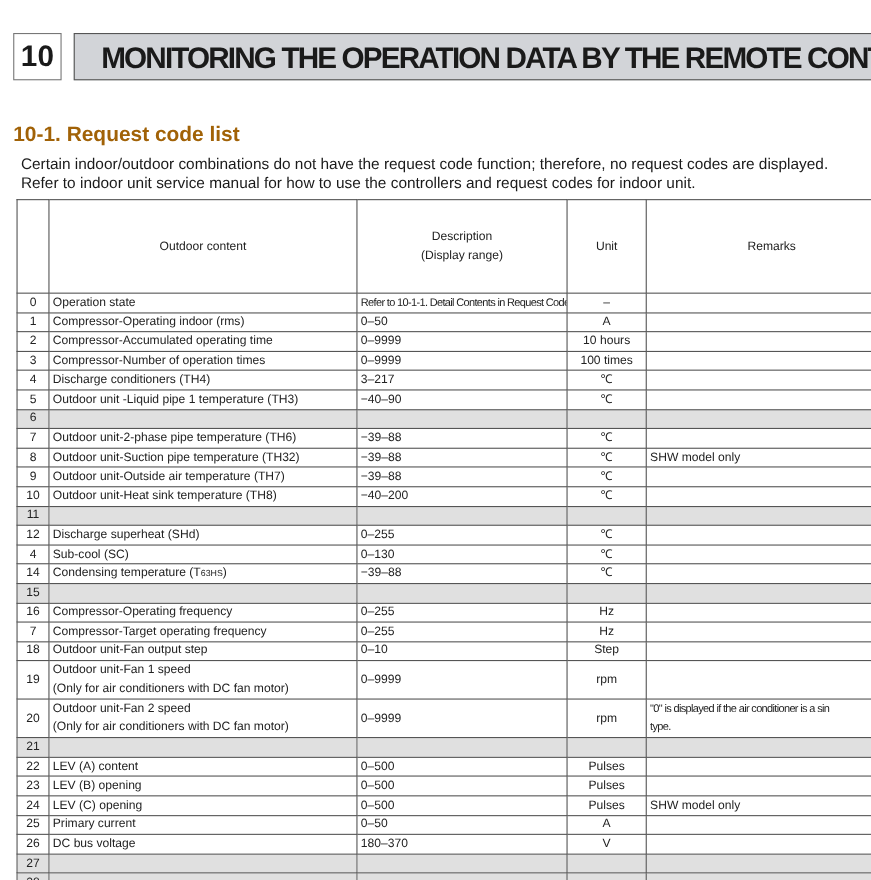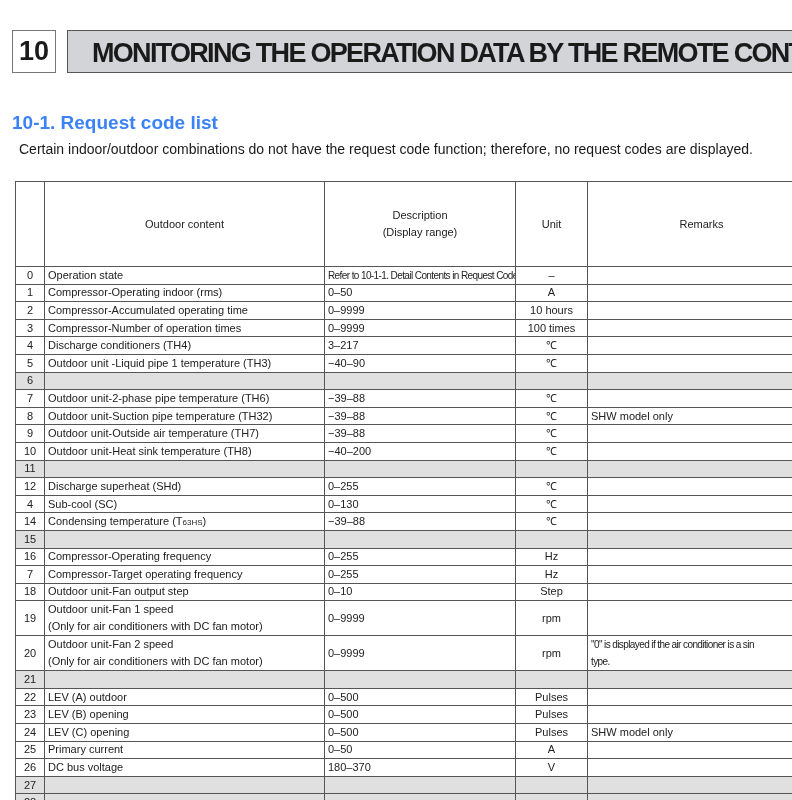--- a/index.html
+++ b/index.html
@@ -5,21 +5,21 @@
   html, body { margin:0; padding:0; background:#ffffff; }
   body { width:792px; height:800px; overflow:hidden; position:relative;
          font-family:"Liberation Sans", sans-serif; color:#222; }
   .chap-num { position:absolute; left:12px; top:30px; width:44px; height:43px;
               border:1px solid #777; background:#fff; box-sizing:border-box;
               font-weight:bold; font-size:27px; line-height:41px; text-align:center; color:#1a1a1a; }
   .chap-title { position:absolute; left:67px; top:30px; width:740px; height:43px;
                 border:1px solid #555; background:#d2d4d8; box-sizing:border-box;
                 font-weight:bold; font-size:27px; line-height:45px; padding-left:24px;
                 letter-spacing:-1.7px; white-space:nowrap; overflow:hidden; color:#1a1a1a; }
-  .sec-title { position:absolute; left:12px; top:112px; font-weight:bold; font-size:19px; color:#3b82f6; }
+  .sec-title { position:absolute; left:12px; top:112px; font-weight:bold; font-size:19px; color:#a16207; }
   .intro { position:absolute; left:19px; top:141px; font-size:14px; line-height:17px; color:#1a1a1a; white-space:nowrap; }
   table { position:absolute; left:15px; top:181px; border-collapse:collapse; table-layout:fixed; width:800px; font-size:11px; }
   td, th { border:1px solid #555; padding:0 3px; height:16.6px; line-height:13px; font-weight:normal; color:#222; overflow:hidden; white-space:nowrap; }
   th { height:84px; text-align:center; font-size:11px; line-height:17px; }
   td.code { text-align:center; }
   td.unit { text-align:center; }
   tr.gray td { background:#e0e0e0; }
   tr.tall td { height:32px; line-height:17px; }
   .rotated { display:inline-block; transform:rotate(-90deg); white-space:nowrap; font-size:11px; }
   .narrow { font-size:10px; letter-spacing:-0.6px; }
@@ -27,20 +27,21 @@
 </style>
 </head>
 <body>
 
 <div class="chap-num">10</div>
 <div class="chap-title">MONITORING THE OPERATION DATA BY THE REMOTE CONTROLLER</div>
 
 <div class="sec-title">10-1. Request code list</div>
 <div class="intro">
   <div>Certain indoor/outdoor combinations do not have the request code function; therefore, no request codes are displayed.</div>
+  <div>Refer to indoor unit service manual for how to use the controllers and request codes for indoor unit.</div>
 </div>
 
 <table>
   <colgroup>
     <col style="width:29px">
     <col style="width:280px">
     <col style="width:191px">
     <col style="width:72px">
     <col style="width:228px">
   </colgroup>
@@ -215,21 +216,21 @@
       </tr>
       <tr class="gray">
         <td class="code">21</td>
         <td></td>
         <td></td>
         <td class="unit"></td>
         <td></td>
       </tr>
       <tr>
         <td class="code">22</td>
-        <td>LEV (A) outdoor</td>
+        <td>LEV (A) content</td>
         <td>0–500</td>
         <td class="unit">Pulses</td>
         <td></td>
       </tr>
       <tr>
         <td class="code">23</td>
         <td>LEV (B) opening</td>
         <td>0–500</td>
         <td class="unit">Pulses</td>
         <td></td>

